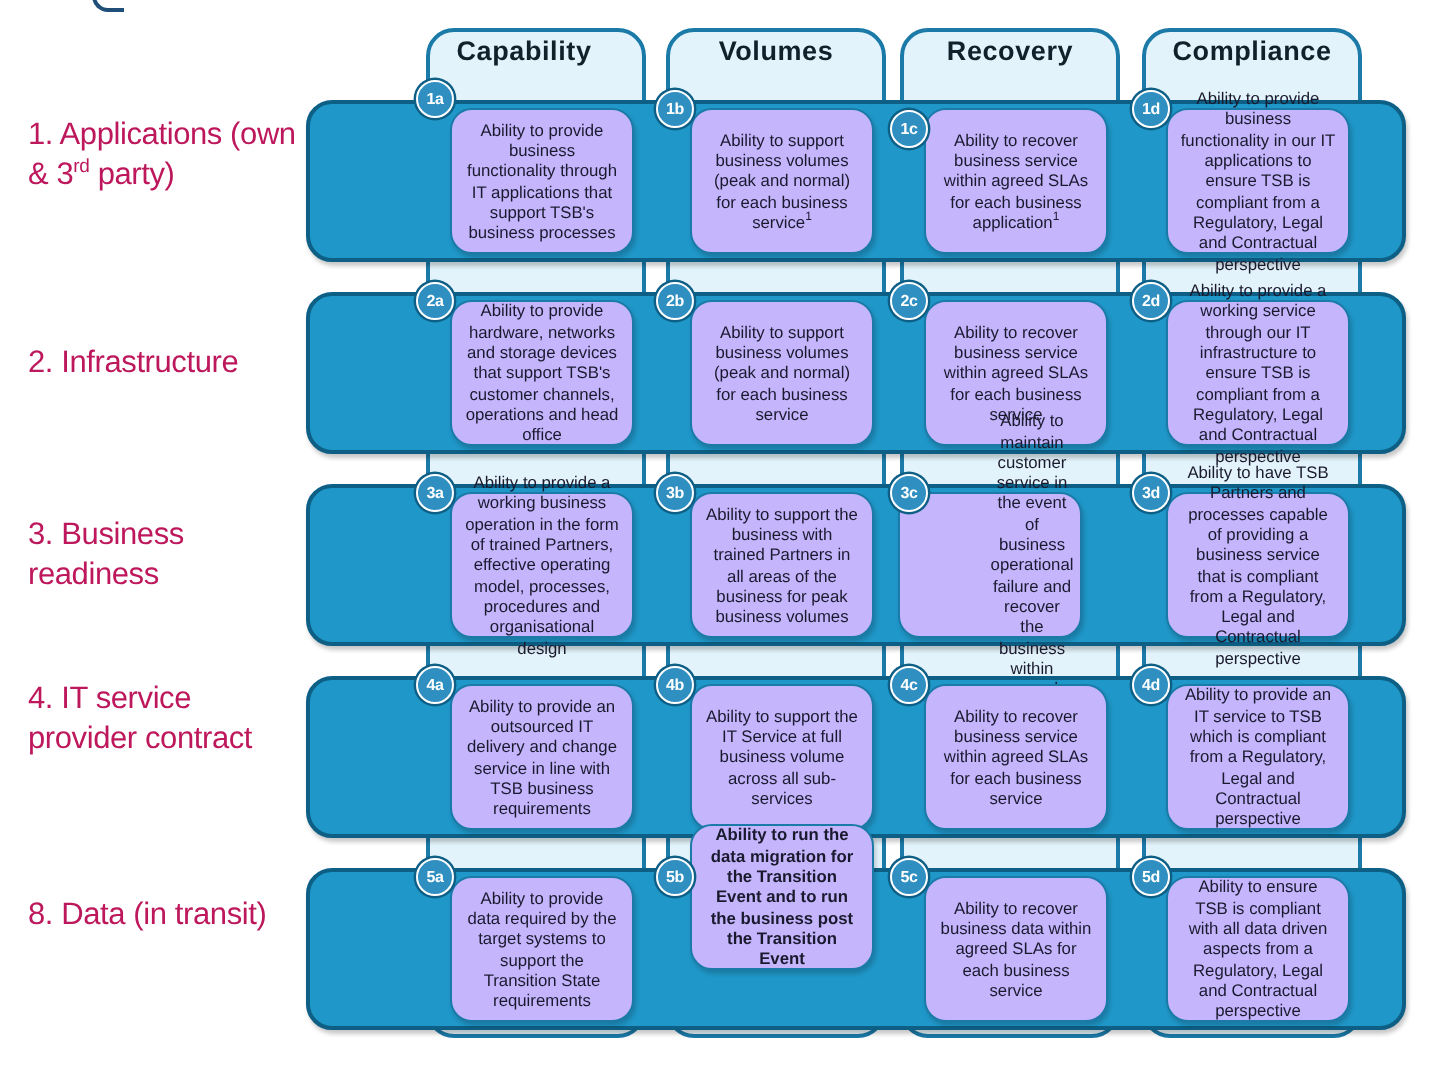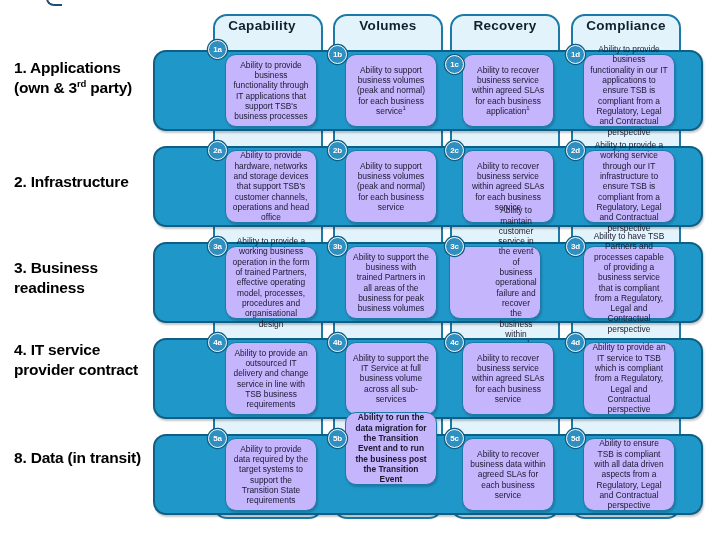--- a/index.html
+++ b/index.html
@@ -15,21 +15,21 @@
   
   .top-artifact{
     position:absolute;left:46px;top:-8px;width:14px;height:12px;
     border:2px solid #1f4e79;border-top:none;border-right:none;
     border-bottom-left-radius:8px;
   }
 
   
   .row-label{
     position:absolute;left:14px;width:140px;
-    font-size:15.5px;font-weight:bold;color:#000000;
+    font-size:15.5px;font-weight:normal;color:#be185d;
     line-height:20px;letter-spacing:-0.2px;
   }
   .row-label sup{font-size:9.5px;vertical-align:super;line-height:0;}
 
   
   .col-pill{
     position:absolute;top:14px;height:505px;
     background:#e3f3fb;
     border:2px solid #1b7aa8;
     border-radius:14px;

